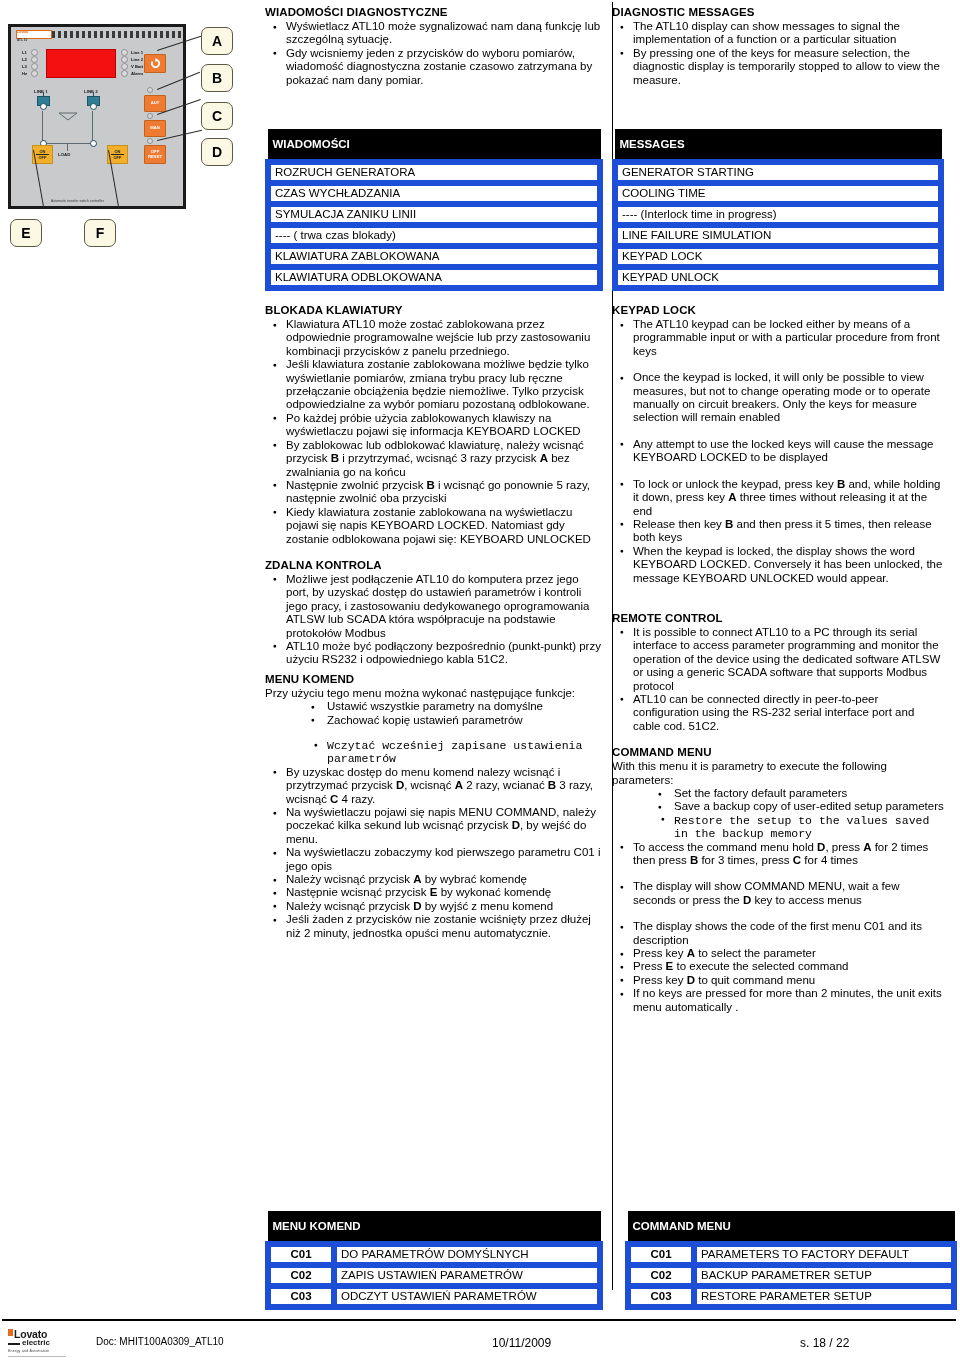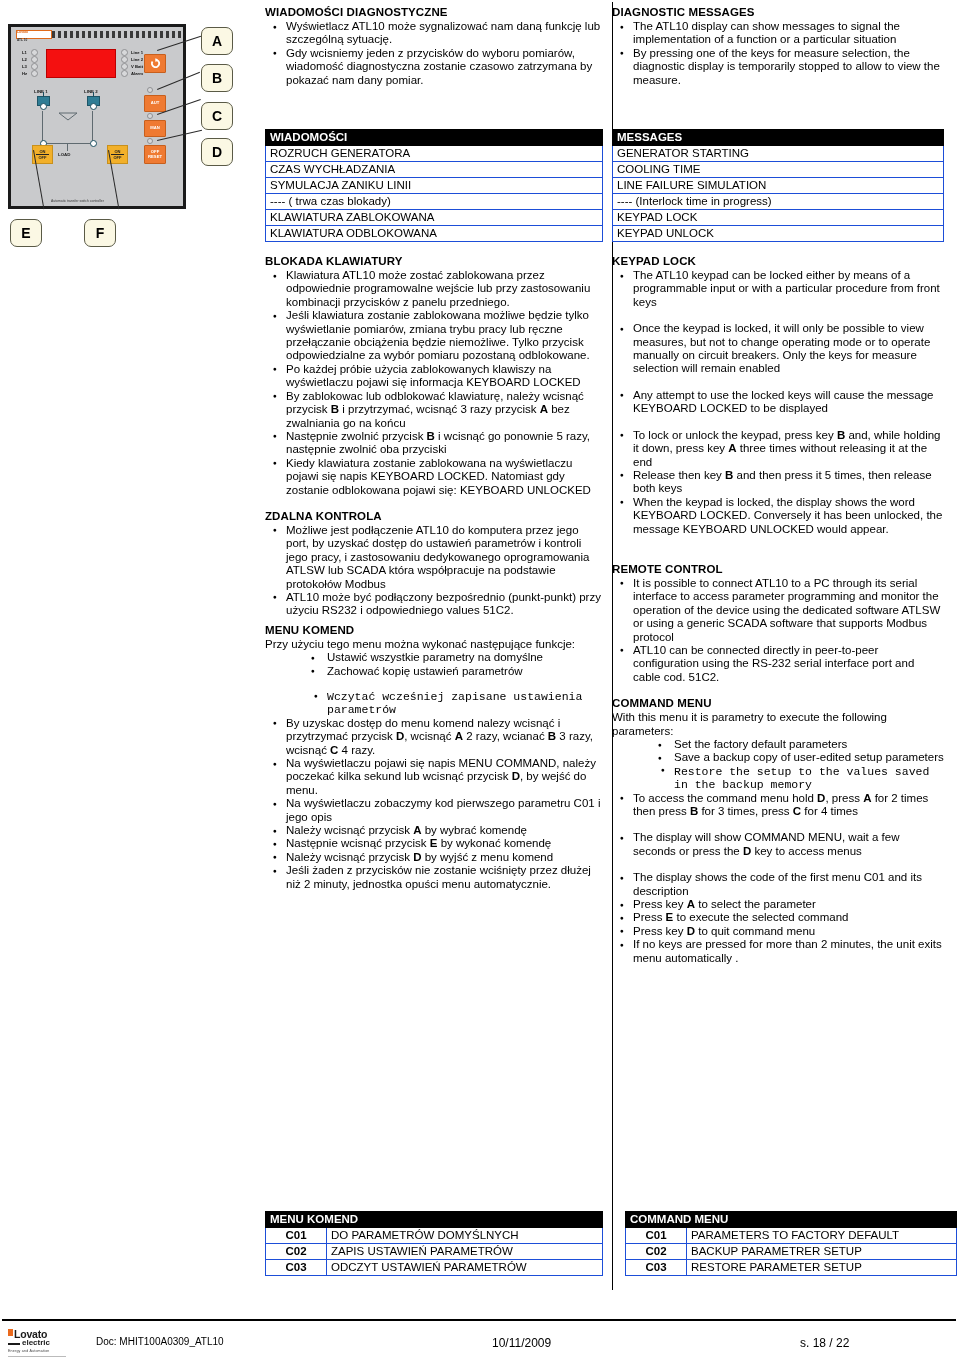--- a/index.html
+++ b/index.html
@@ -42,24 +42,24 @@
   .gap-xs{height:3px;}
   b{font-weight:bold;}
 
   
   table.msg{
     border-collapse:collapse;width:100%;
     font-size:11.5px;
   }
   table.msg th{
     background:#000;color:#fff;text-align:left;font-weight:bold;
-    padding:1px 4px;border:1px solid #000;line-height:13px;
+    padding:8px 4px;border:1px solid #000;line-height:13px;
   }
   table.msg td{
-    padding:1px 4px;border:1px solid #1d4ed8;line-height:13px;text-align:left;
+    padding:1px 4px;border:6px solid #1d4ed8;line-height:13px;text-align:left;
     font-weight:normal;
   }
   table.msg td.code{width:52px;font-weight:bold;text-align:center;}
 
   
   .figure{position:absolute;left:4px;top:14px;width:250px;height:250px;}
   .panel{
     position:absolute;left:4px;top:10px;width:178px;height:185px;
     background:#c9cacc;border:3px solid #1a1a1a;box-sizing:border-box;
   }
@@ -280,21 +280,21 @@
       <li>By zablokowac lub odblokować klawiaturę, należy wcisnąć przycisk <b>B</b> i przytrzymać, wcisnąć 3 razy przycisk <b>A</b> bez zwalniania go na końcu</li>
       <li>Następnie zwolnić przycisk <b>B</b> i wcisnąć go ponownie 5 razy, następnie zwolnić oba przyciski</li>
       <li>Kiedy klawiatura zostanie zablokowana na wyświetlaczu pojawi się napis KEYBOARD LOCKED. Natomiast gdy zostanie odblokowana pojawi się: KEYBOARD UNLOCKED</li>
     </ul>
 
     <div class="gap"></div>
 
     <h2 class="sec">ZDALNA KONTROLA</h2>
     <ul class="bl">
       <li>Możliwe jest podłączenie ATL10 do komputera przez jego port, by uzyskać dostęp do ustawień parametrów i kontroli jego pracy, i zastosowaniu dedykowanego oprogramowania ATLSW lub SCADA która współpracuje na podstawie protokołów Modbus</li>
-      <li>ATL10  może być podłączony bezpośrednio (punkt-punkt) przy użyciu RS232 i odpowiedniego values 51C2.</li>
+      <li>ATL10  może być podłączony bezpośrednio (punkt-punkt) przy użyciu RS232 i odpowiedniego kabla 51C2.</li>
     </ul>
 
     <div class="gap-s"></div>
 
     <h2 class="sec">MENU KOMEND</h2>
     <p class="lead"> Przy użyciu tego menu można wykonać następujące funkcje:</p>
     <ul class="bl indent">
       <li>Ustawić wszystkie parametry na domyślne</li>
       <li>Zachować kopię ustawień parametrów</li>
     </ul>
@@ -350,24 +350,24 @@
           <tr>
             <th>MESSAGES</th>
           </tr>
       <tr>
             <td>GENERATOR STARTING</td>
           </tr>
       <tr>
             <td>COOLING TIME</td>
           </tr>
       <tr>
+            <td>---- (Interlock time in progress)</td>
+          </tr>
+      <tr>
             <td>LINE FAILURE SIMULATION</td>
-          </tr>
-      <tr>
-            <td>---- (Interlock time in progress)</td>
           </tr>
       <tr>
             <td>KEYPAD LOCK</td>
           </tr>
       <tr>
             <td>KEYPAD UNLOCK</td>
           </tr>
     </tbody>
       </table>
 

